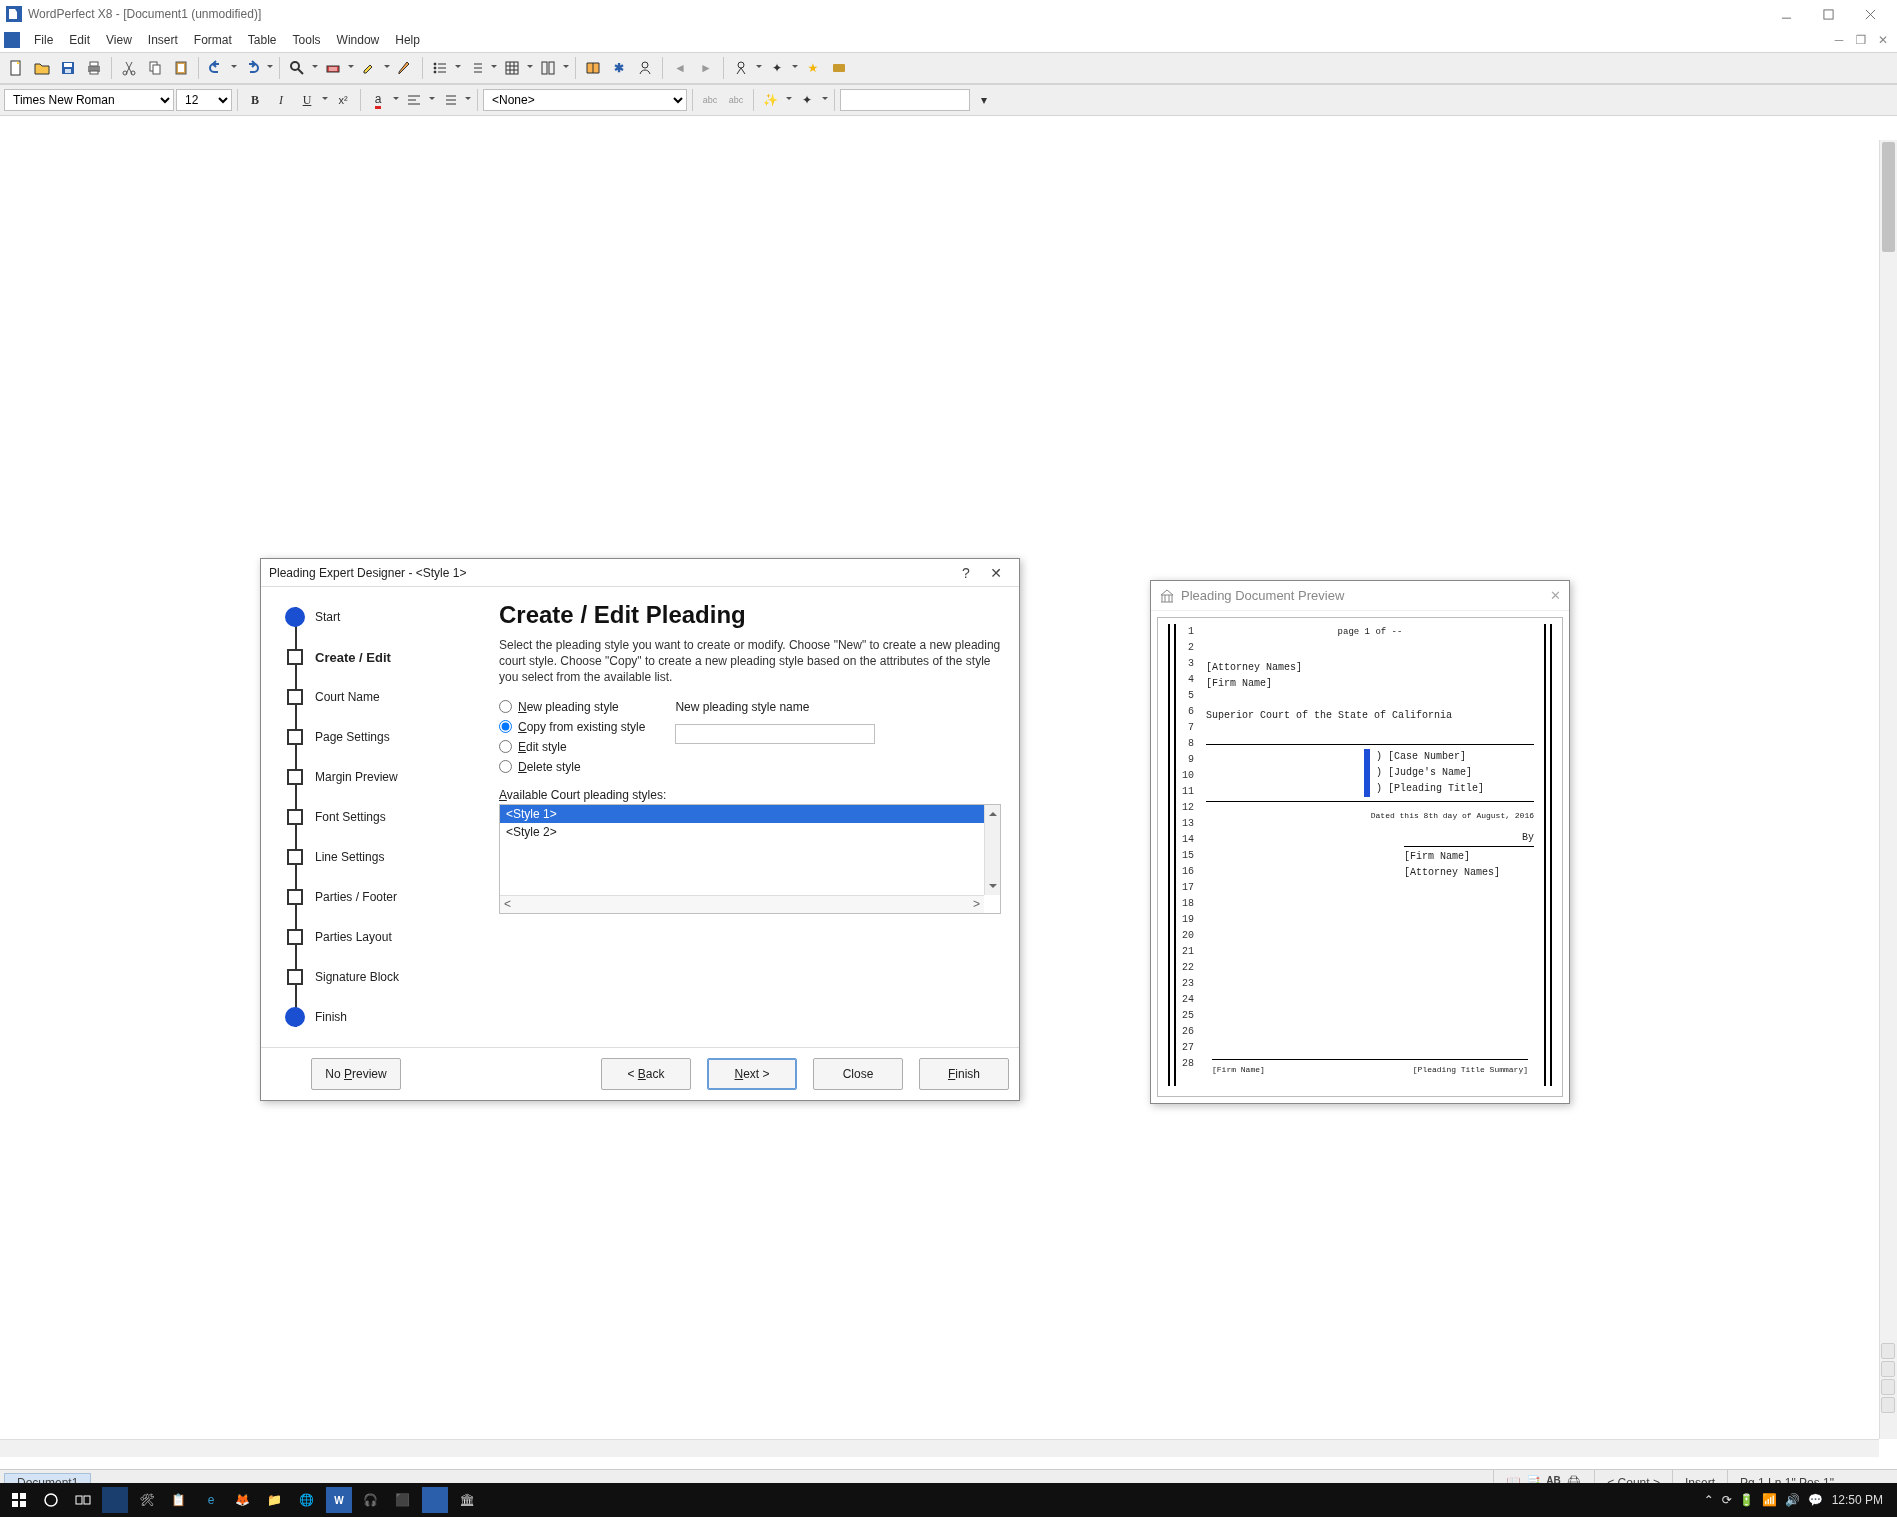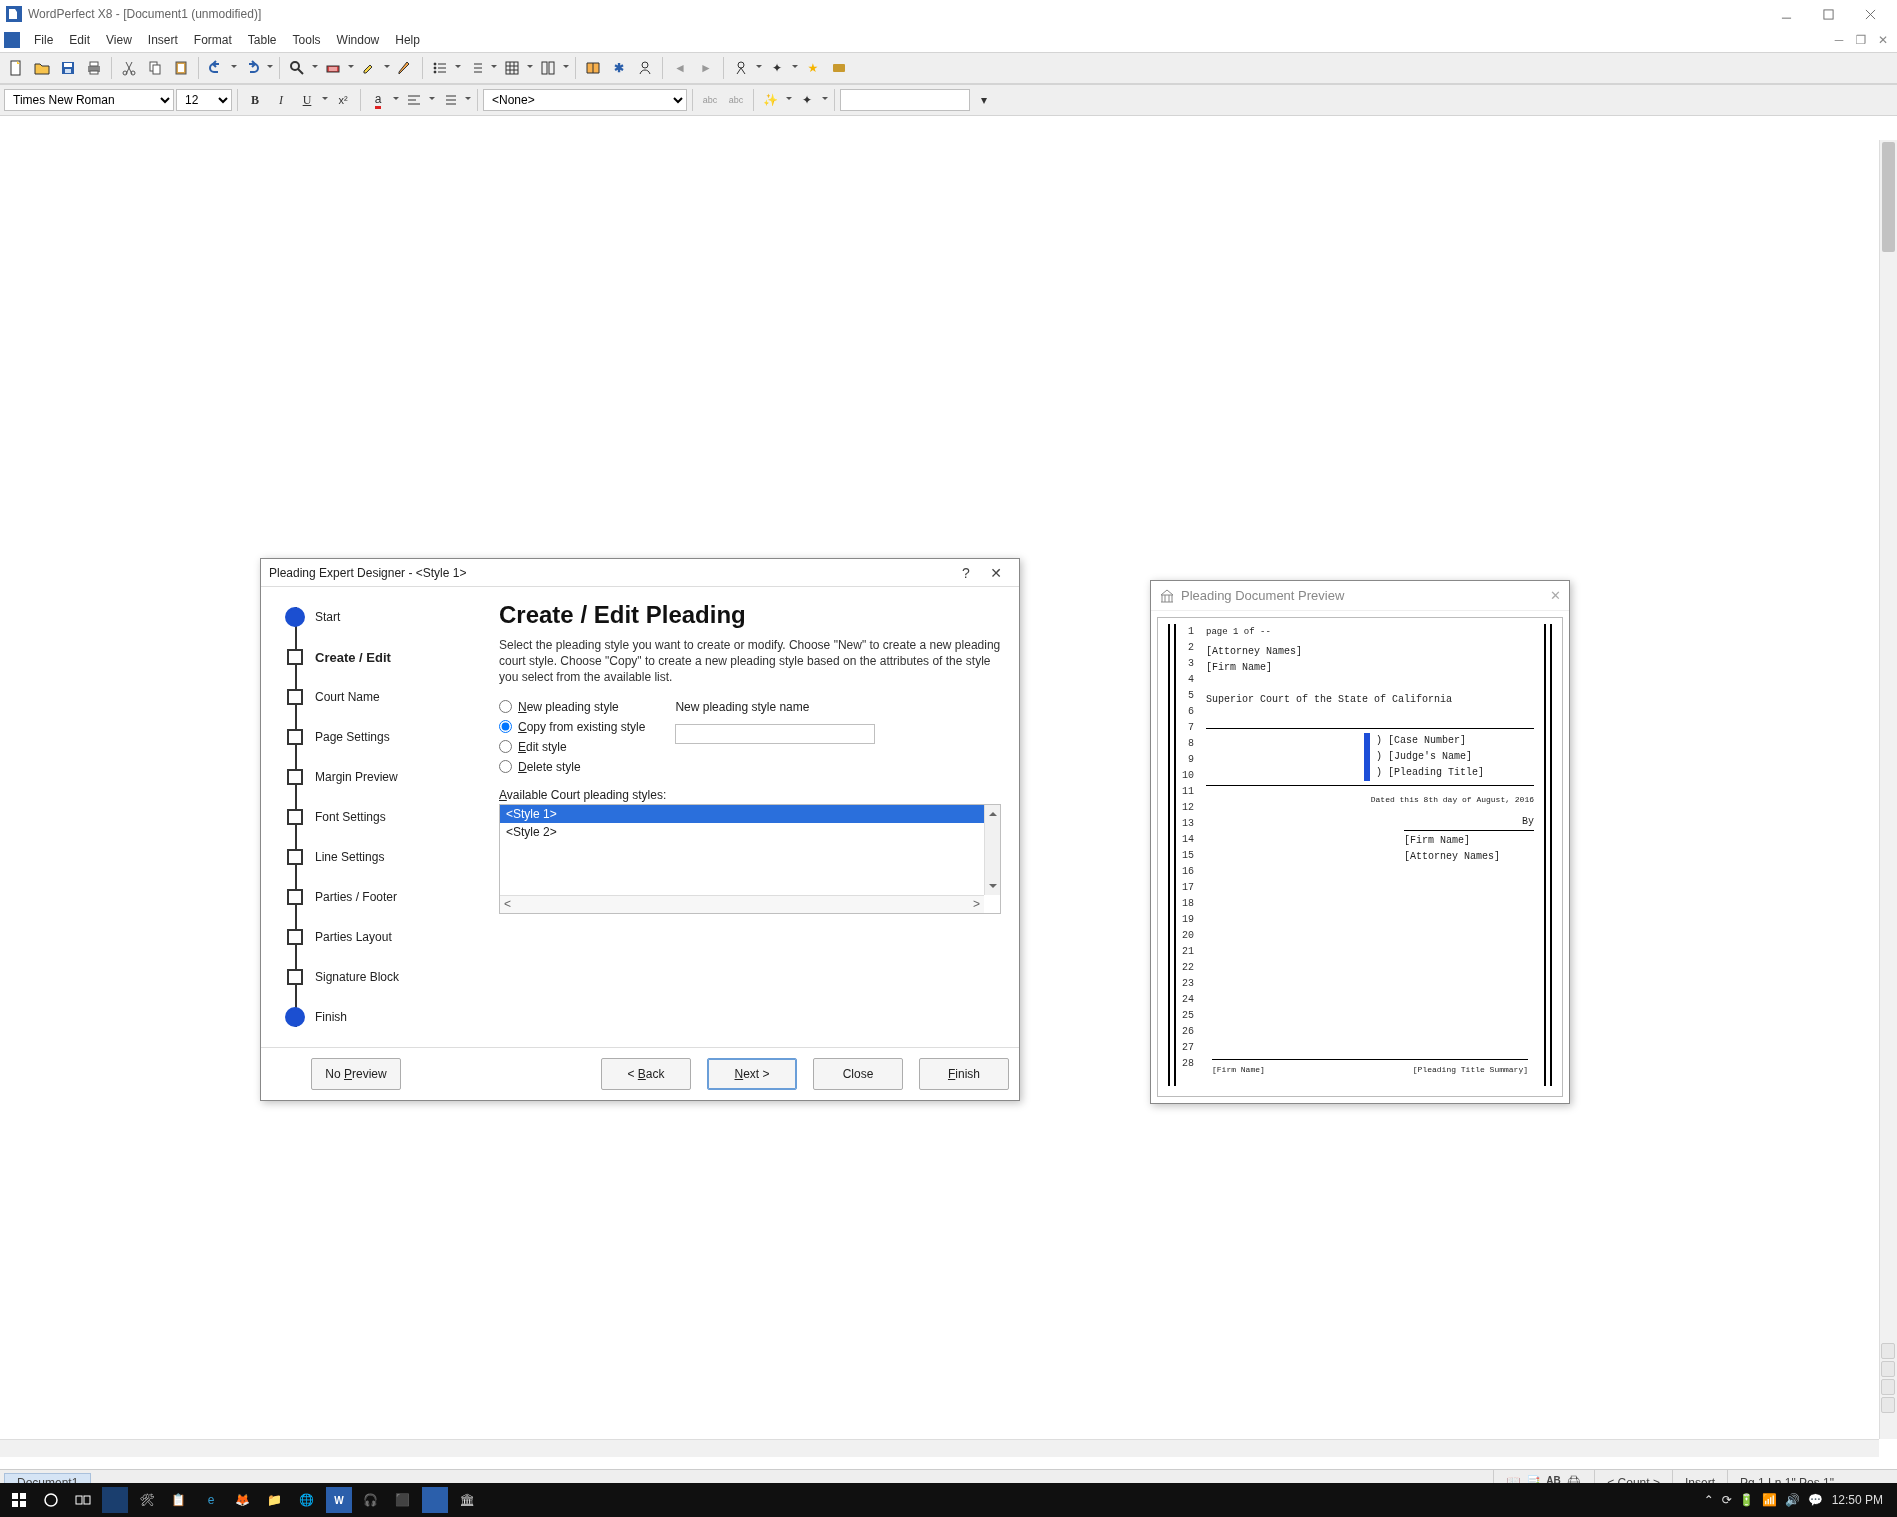--- a/index.html
+++ b/index.html
@@ -91,21 +91,21 @@
 
 
 #preview-dialog{left:1150px;top:440px;width:420px}
 #preview-dialog .ptitle{height:30px;display:flex;align-items:center;padding:0 8px;color:#888;font-size:13px;border-bottom:1px solid #eee}
 #preview-dialog .picon{width:16px;height:16px;margin-right:6px}
 #preview-dialog .ptitle .spacer{flex:1}
 .preview-page{margin:6px;border:1px solid #bbb;padding:6px 8px 10px 8px;background:#fff;display:flex;font-family:"Courier New",monospace;font-size:10px;color:#222;position:relative;min-height:480px}
 .preview-page .vline{width:2px;background:#000;margin:0 2px}
 .preview-page .lnums{width:20px;text-align:right;padding-right:4px;line-height:16px;color:#333}
 .preview-page .pbody{flex:1;padding:0 8px;position:relative;line-height:16px}
-.preview-page .pgnum{font-size:9px;margin-bottom:4px}
+.preview-page .pgnum{text-align:center;font-size:9px;margin-bottom:20px}
 .preview-page .sep{border-top:1px solid #000;margin:4px 0}
 .preview-page .rblock{display:flex}
 .preview-page .rblock .rl{flex:1}
 .preview-page .rblock .rr{flex:1;border-left:6px solid #1d4ed8;padding-left:6px}
 .preview-page .dated{text-align:right;font-size:8px;margin-top:6px}
 .preview-page .byblock{text-align:right;margin-top:6px}
 .preview-page .byblock .byline{border-top:1px solid #000;display:inline-block;min-width:130px;text-align:left;padding-top:2px}
 .preview-page .pfoot{position:absolute;left:14px;right:14px;bottom:8px;border-top:1px solid #000;display:flex;justify-content:space-between;font-size:8px;padding-top:2px}
 
 

